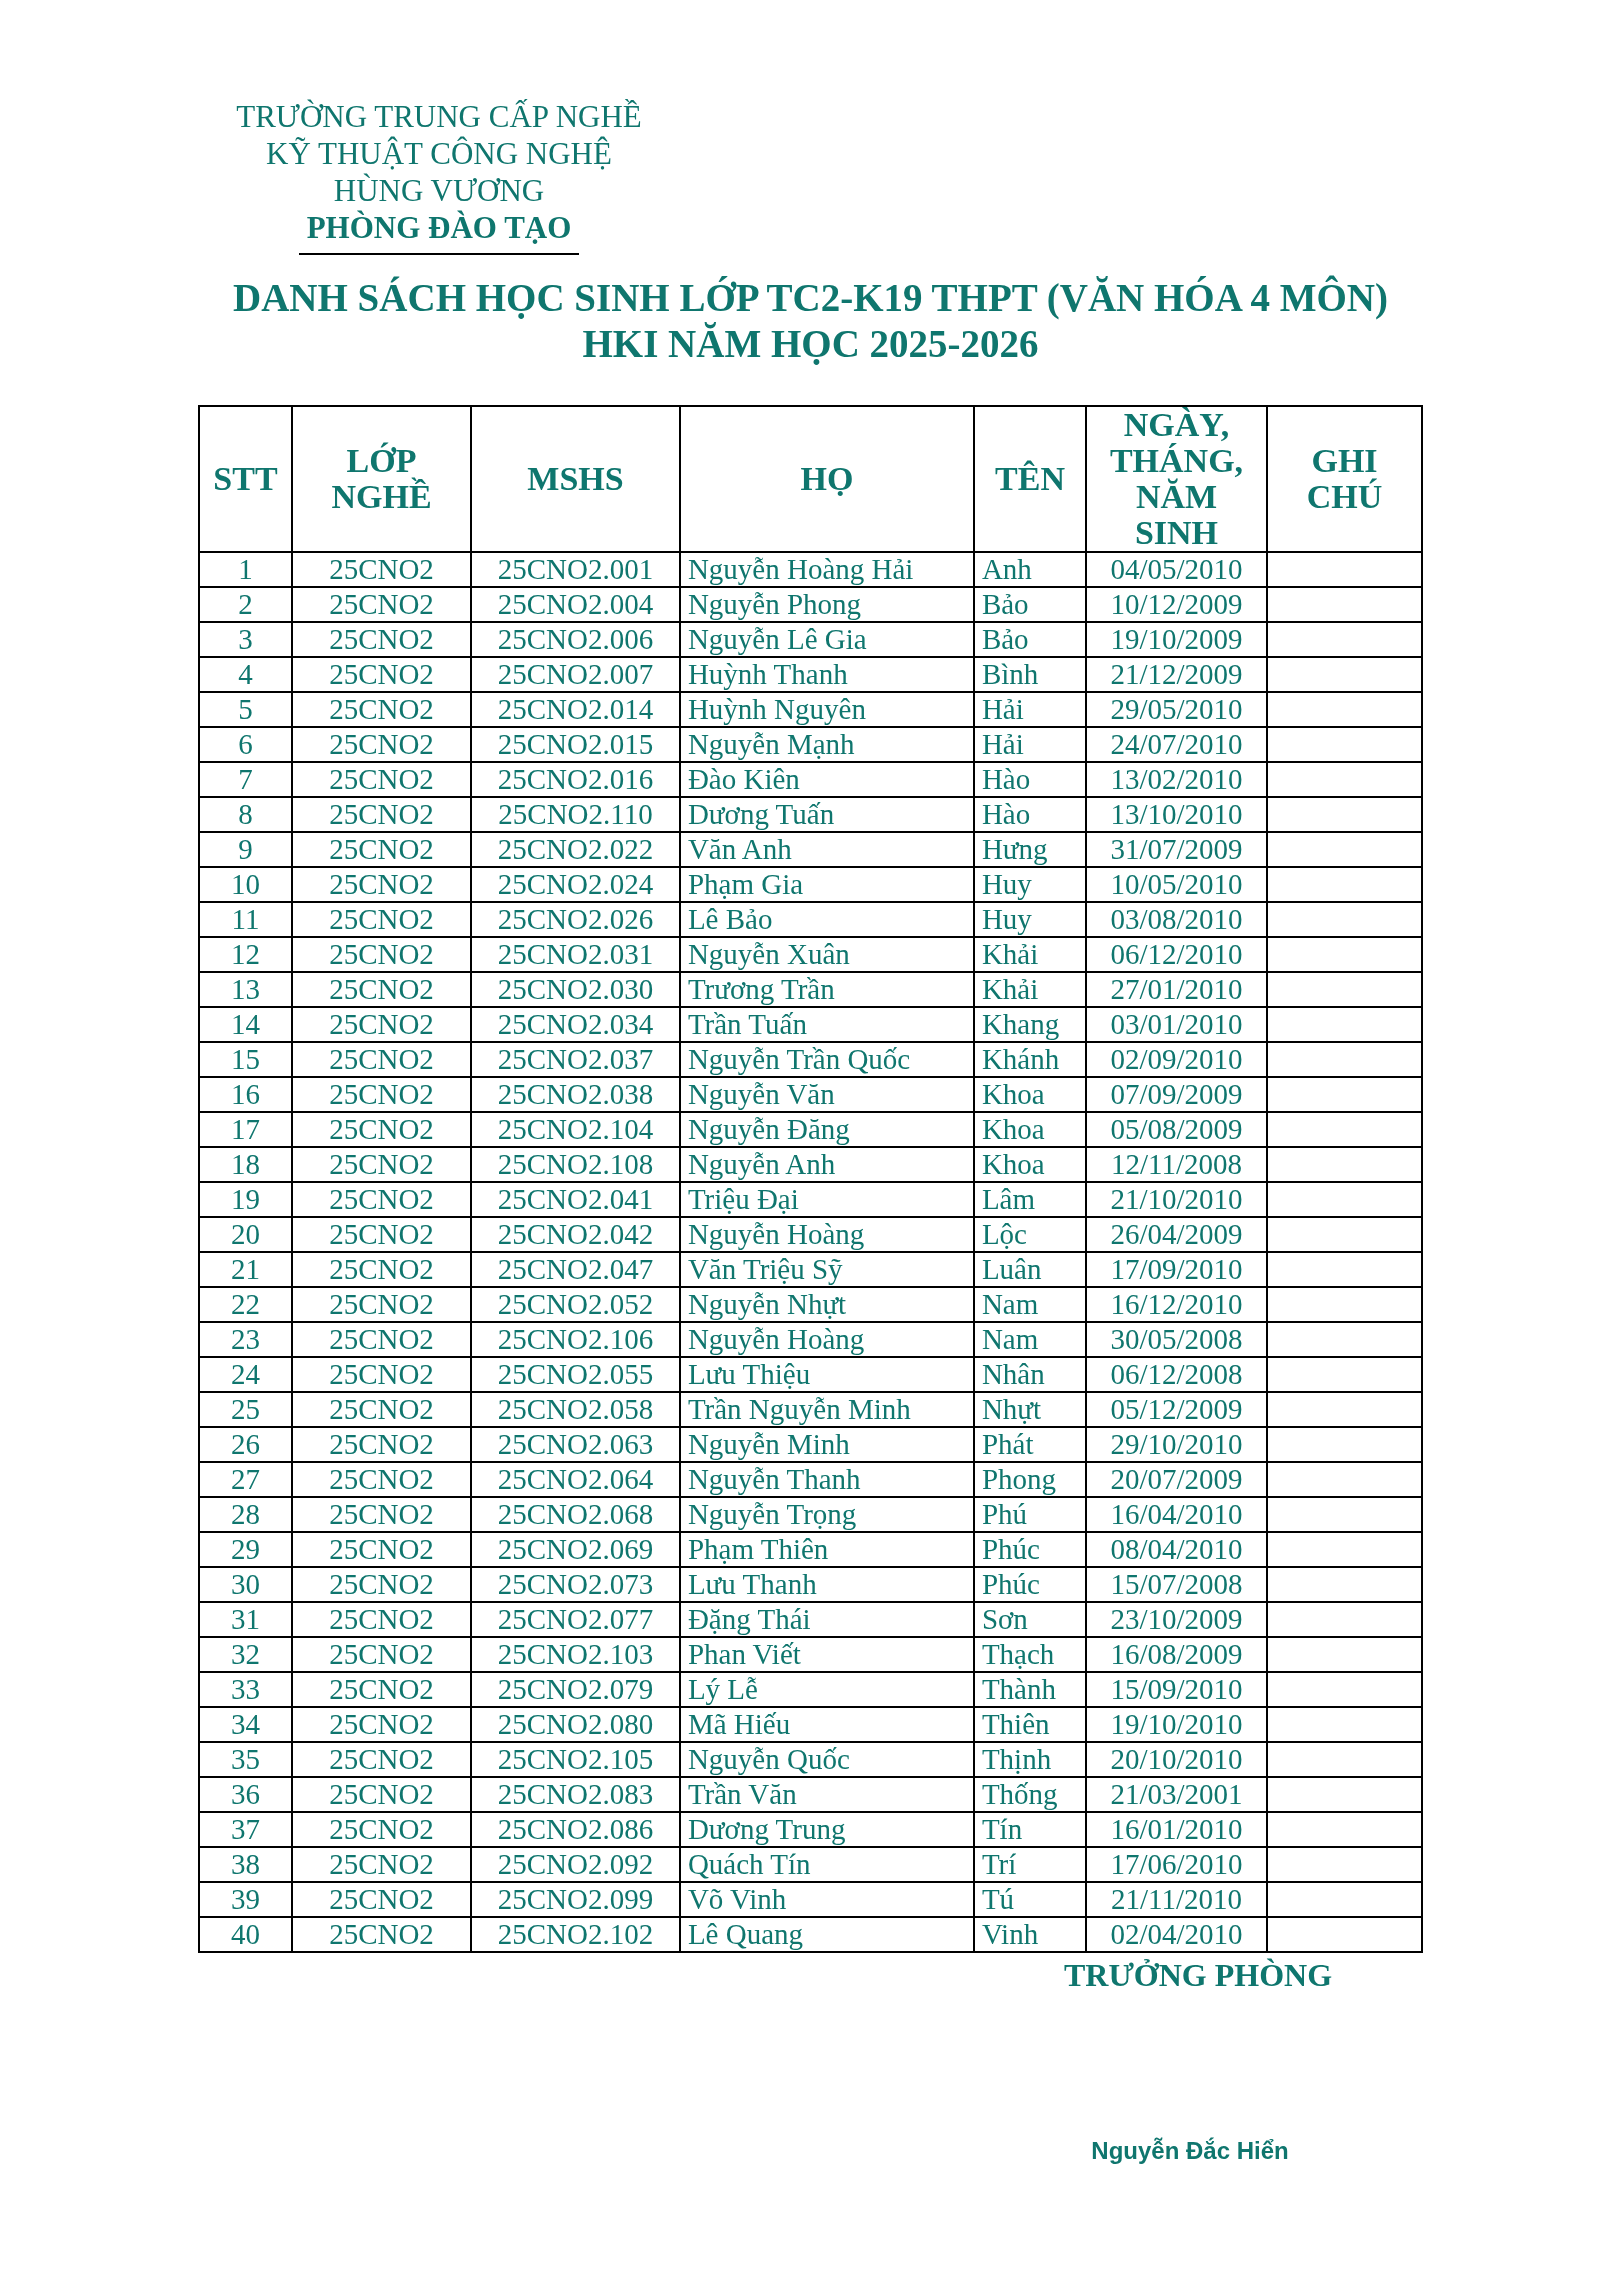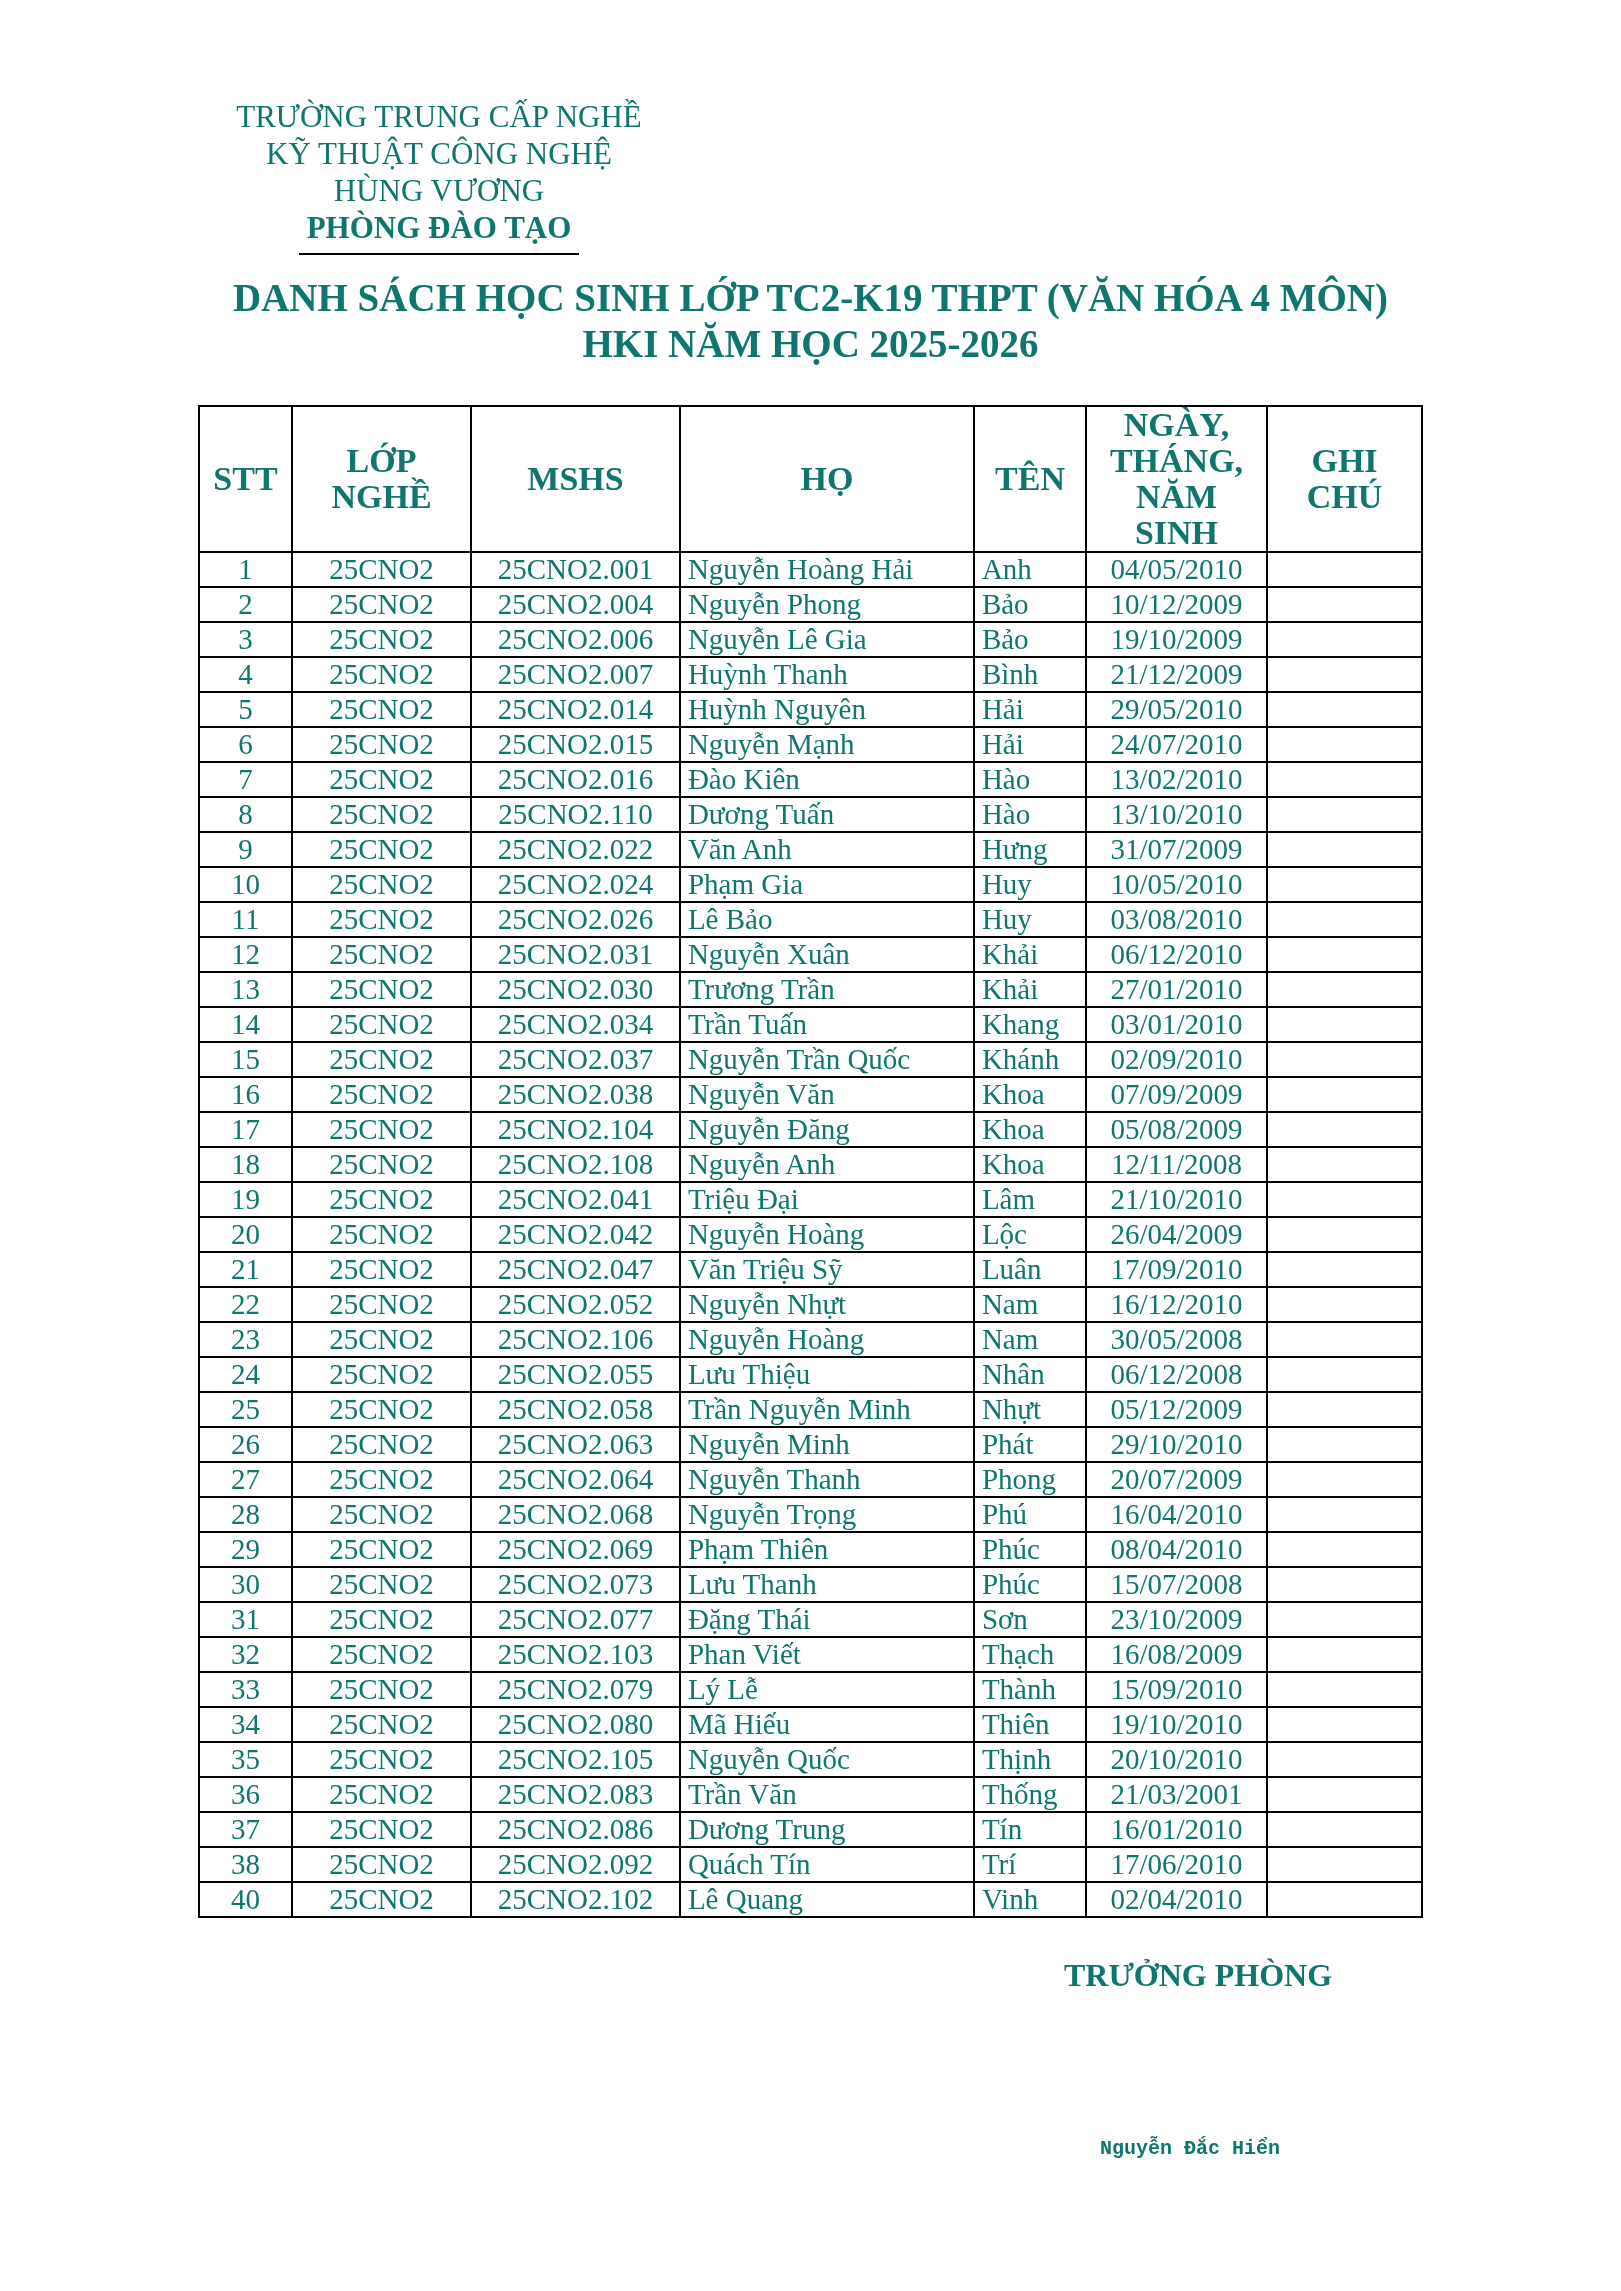--- a/index.html
+++ b/index.html
@@ -89,23 +89,23 @@
     text-align: center;
     font-weight: bold;
     font-size: 32px;
   }
   .sig-name {
     position: absolute;
     top: 2137px;
     left: 972px;
     width: 436px;
     text-align: center;
-    font-family: Liberation Mono, monospace;
+    font-family: Liberation Sans, sans-serif;
     font-weight: bold;
-    font-size: 20px;
+    font-size: 24px;
   }
 </style>
 </head>
 <body>
 
 <div class="page">
 
   <div class="institution">
     <div>TRƯỜNG TRUNG CẤP NGHỀ</div>
     <div>KỸ THUẬT CÔNG NGHỆ</div>
@@ -478,20 +478,29 @@
         <tr>
       <td>38</td>
       <td>25CNO2</td>
       <td>25CNO2.092</td>
       <td class="al">Quách Tín</td>
       <td class="al">Trí</td>
       <td>17/06/2010</td>
       <td></td>
     </tr>
         <tr>
+      <td>39</td>
+      <td>25CNO2</td>
+      <td>25CNO2.099</td>
+      <td class="al">Võ Vinh</td>
+      <td class="al">Tú</td>
+      <td>21/11/2010</td>
+      <td></td>
+    </tr>
+        <tr>
       <td>40</td>
       <td>25CNO2</td>
       <td>25CNO2.102</td>
       <td class="al">Lê Quang</td>
       <td class="al">Vinh</td>
       <td>02/04/2010</td>
       <td></td>
     </tr>
       </tbody>
   </table>

